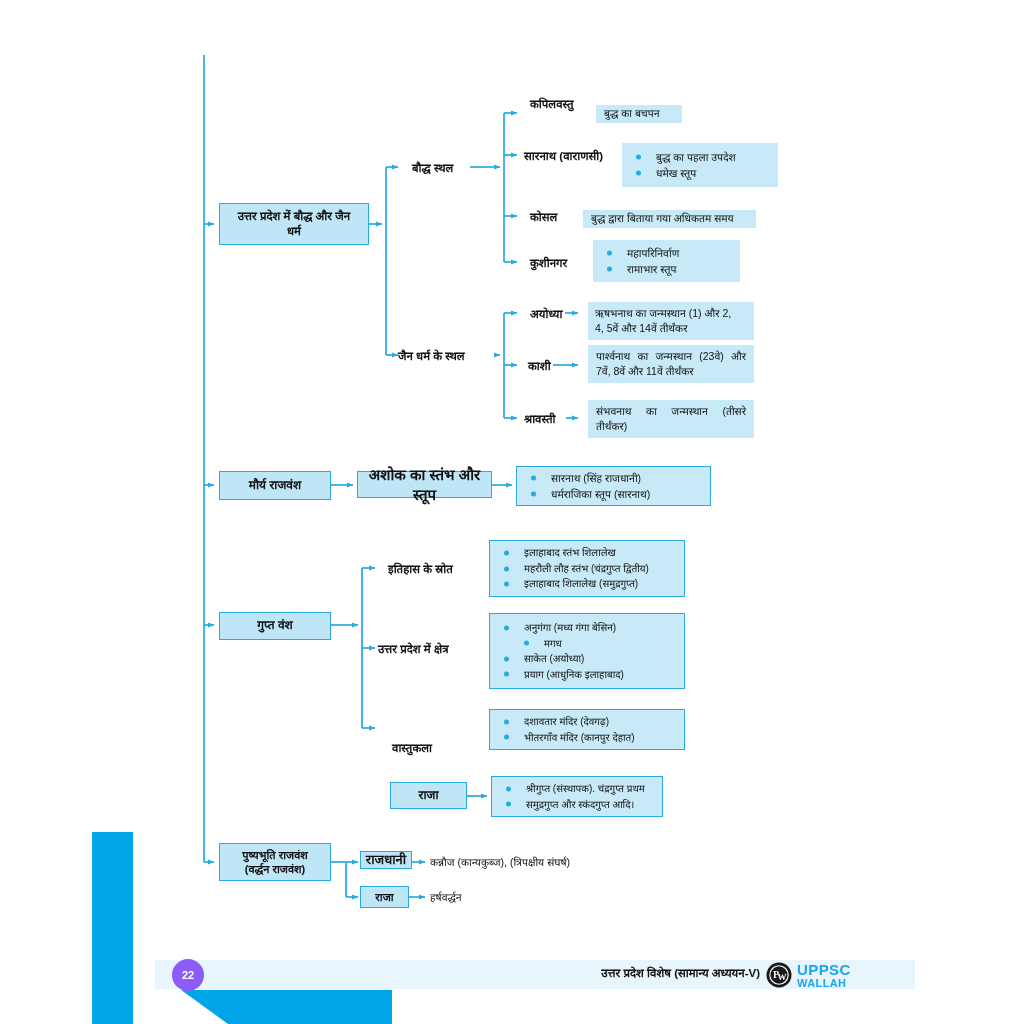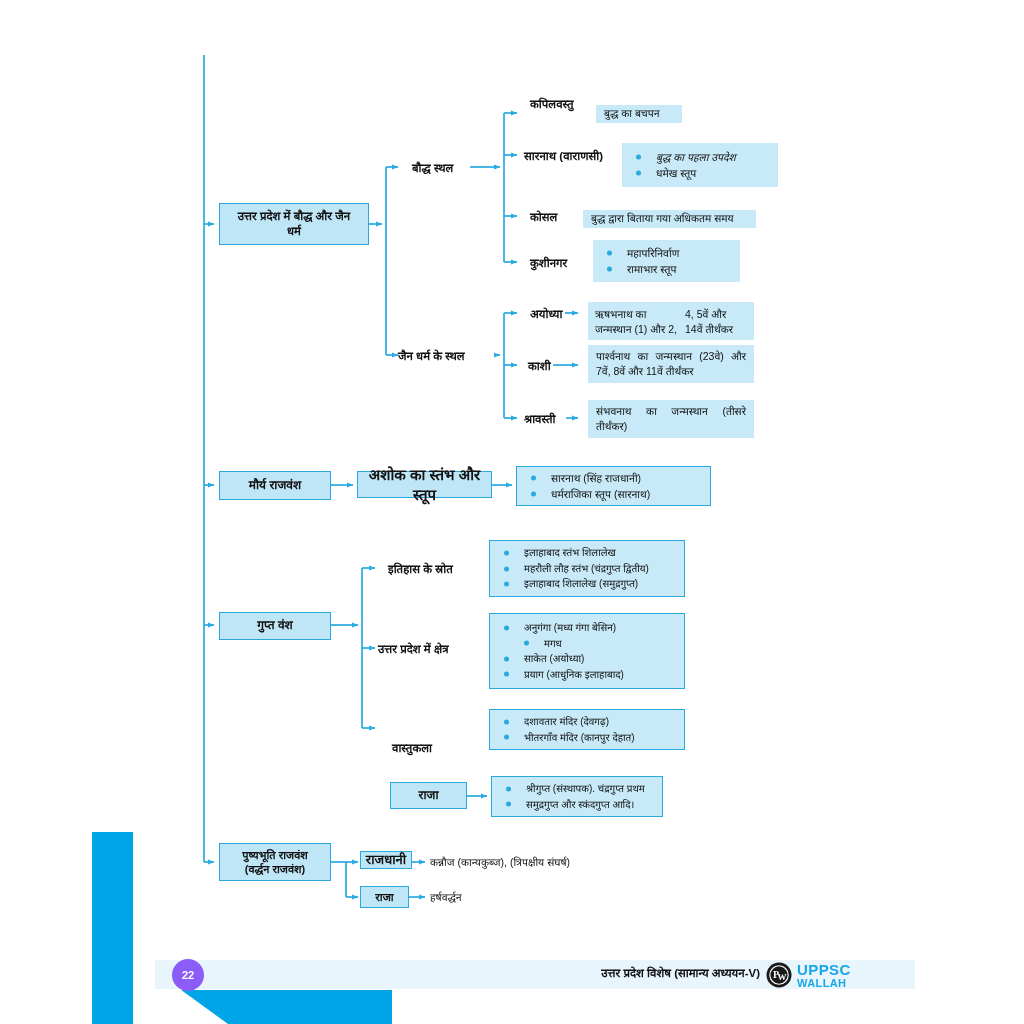--- a/index.html
+++ b/index.html
@@ -190,41 +190,41 @@
   <div class="freelabel" style="left:524px;top:148px;font-size:11.5px;font-weight:bold;">सारनाथ (वाराणसी)</div>
   <div class="freelabel" style="left:530px;top:209px;font-size:11.5px;font-weight:bold;">कोसल</div>
   <div class="freelabel" style="left:530px;top:255px;font-size:11.5px;font-weight:bold;">कुशीनगर</div>
 
   <div class="textbox" style="left:596px;top:105px;width:86px;height:18px;font-size:10.5px;">
     <span>बुद्ध का बचपन</span>
   </div>
 
   <div class="listbox" style="left:622px;top:143px;width:156px;height:44px;">
     <ul>
-      <li style="font-size:10.5px;font-style:italic;">बुद्ध का पहला उपदेश</li>
+      <li style="font-size:10.5px;">बुद्ध का पहला उपदेश</li>
       <li style="font-size:10.5px;">धमेख स्तूप</li>
     </ul>
   </div>
 
   <div class="textbox" style="left:583px;top:210px;width:173px;height:18px;font-size:10.5px;">
     <span>बुद्ध द्वारा बिताया गया अधिकतम समय</span>
   </div>
 
   <div class="listbox" style="left:593px;top:240px;width:147px;height:42px;">
     <ul>
       <li style="font-size:10.5px;">महापरिनिर्वाण</li>
       <li style="font-size:10.5px;">रामाभार स्तूप</li>
     </ul>
   </div>
 
   <div class="freelabel" style="left:530px;top:306px;font-size:11.5px;font-weight:bold;">अयोध्या</div>
   <div class="freelabel" style="left:528px;top:358px;font-size:11.5px;font-weight:bold;">काशी</div>
   <div class="freelabel" style="left:524px;top:411px;font-size:11.5px;font-weight:bold;">श्रावस्ती</div>
 
-  <div class="textbox" style="left:588px;top:302px;width:166px;height:38px;font-size:10.5px;flex-direction:row;align-items:flex-end;justify-content:center;display:flex;padding-left:7px;">
+  <div class="textbox" style="left:588px;top:302px;width:166px;height:38px;font-size:10.5px;flex-direction:column;align-items:flex-start;justify-content:center;display:flex;padding-left:7px;">
     <span>ऋषभनाथ का जन्मस्थान (1) और 2,</span>
     <span>4, 5वें और 14वें तीर्थंकर</span>
   </div>
 
   <div class="textbox" style="left:588px;top:345px;width:166px;height:38px;font-size:10.5px;flex-direction:column;align-items:flex-start;justify-content:center;display:flex;">
     <span style="text-align:justify;text-align-last:justify;width:100%;">पार्श्वनाथ का जन्मस्थान (23वे) और</span>
     <span>7वें, 8वें और 11वें तीर्थंकर</span>
   </div>
 
   <div class="textbox" style="left:588px;top:400px;width:166px;height:38px;font-size:10.5px;flex-direction:column;align-items:flex-start;justify-content:center;display:flex;">

